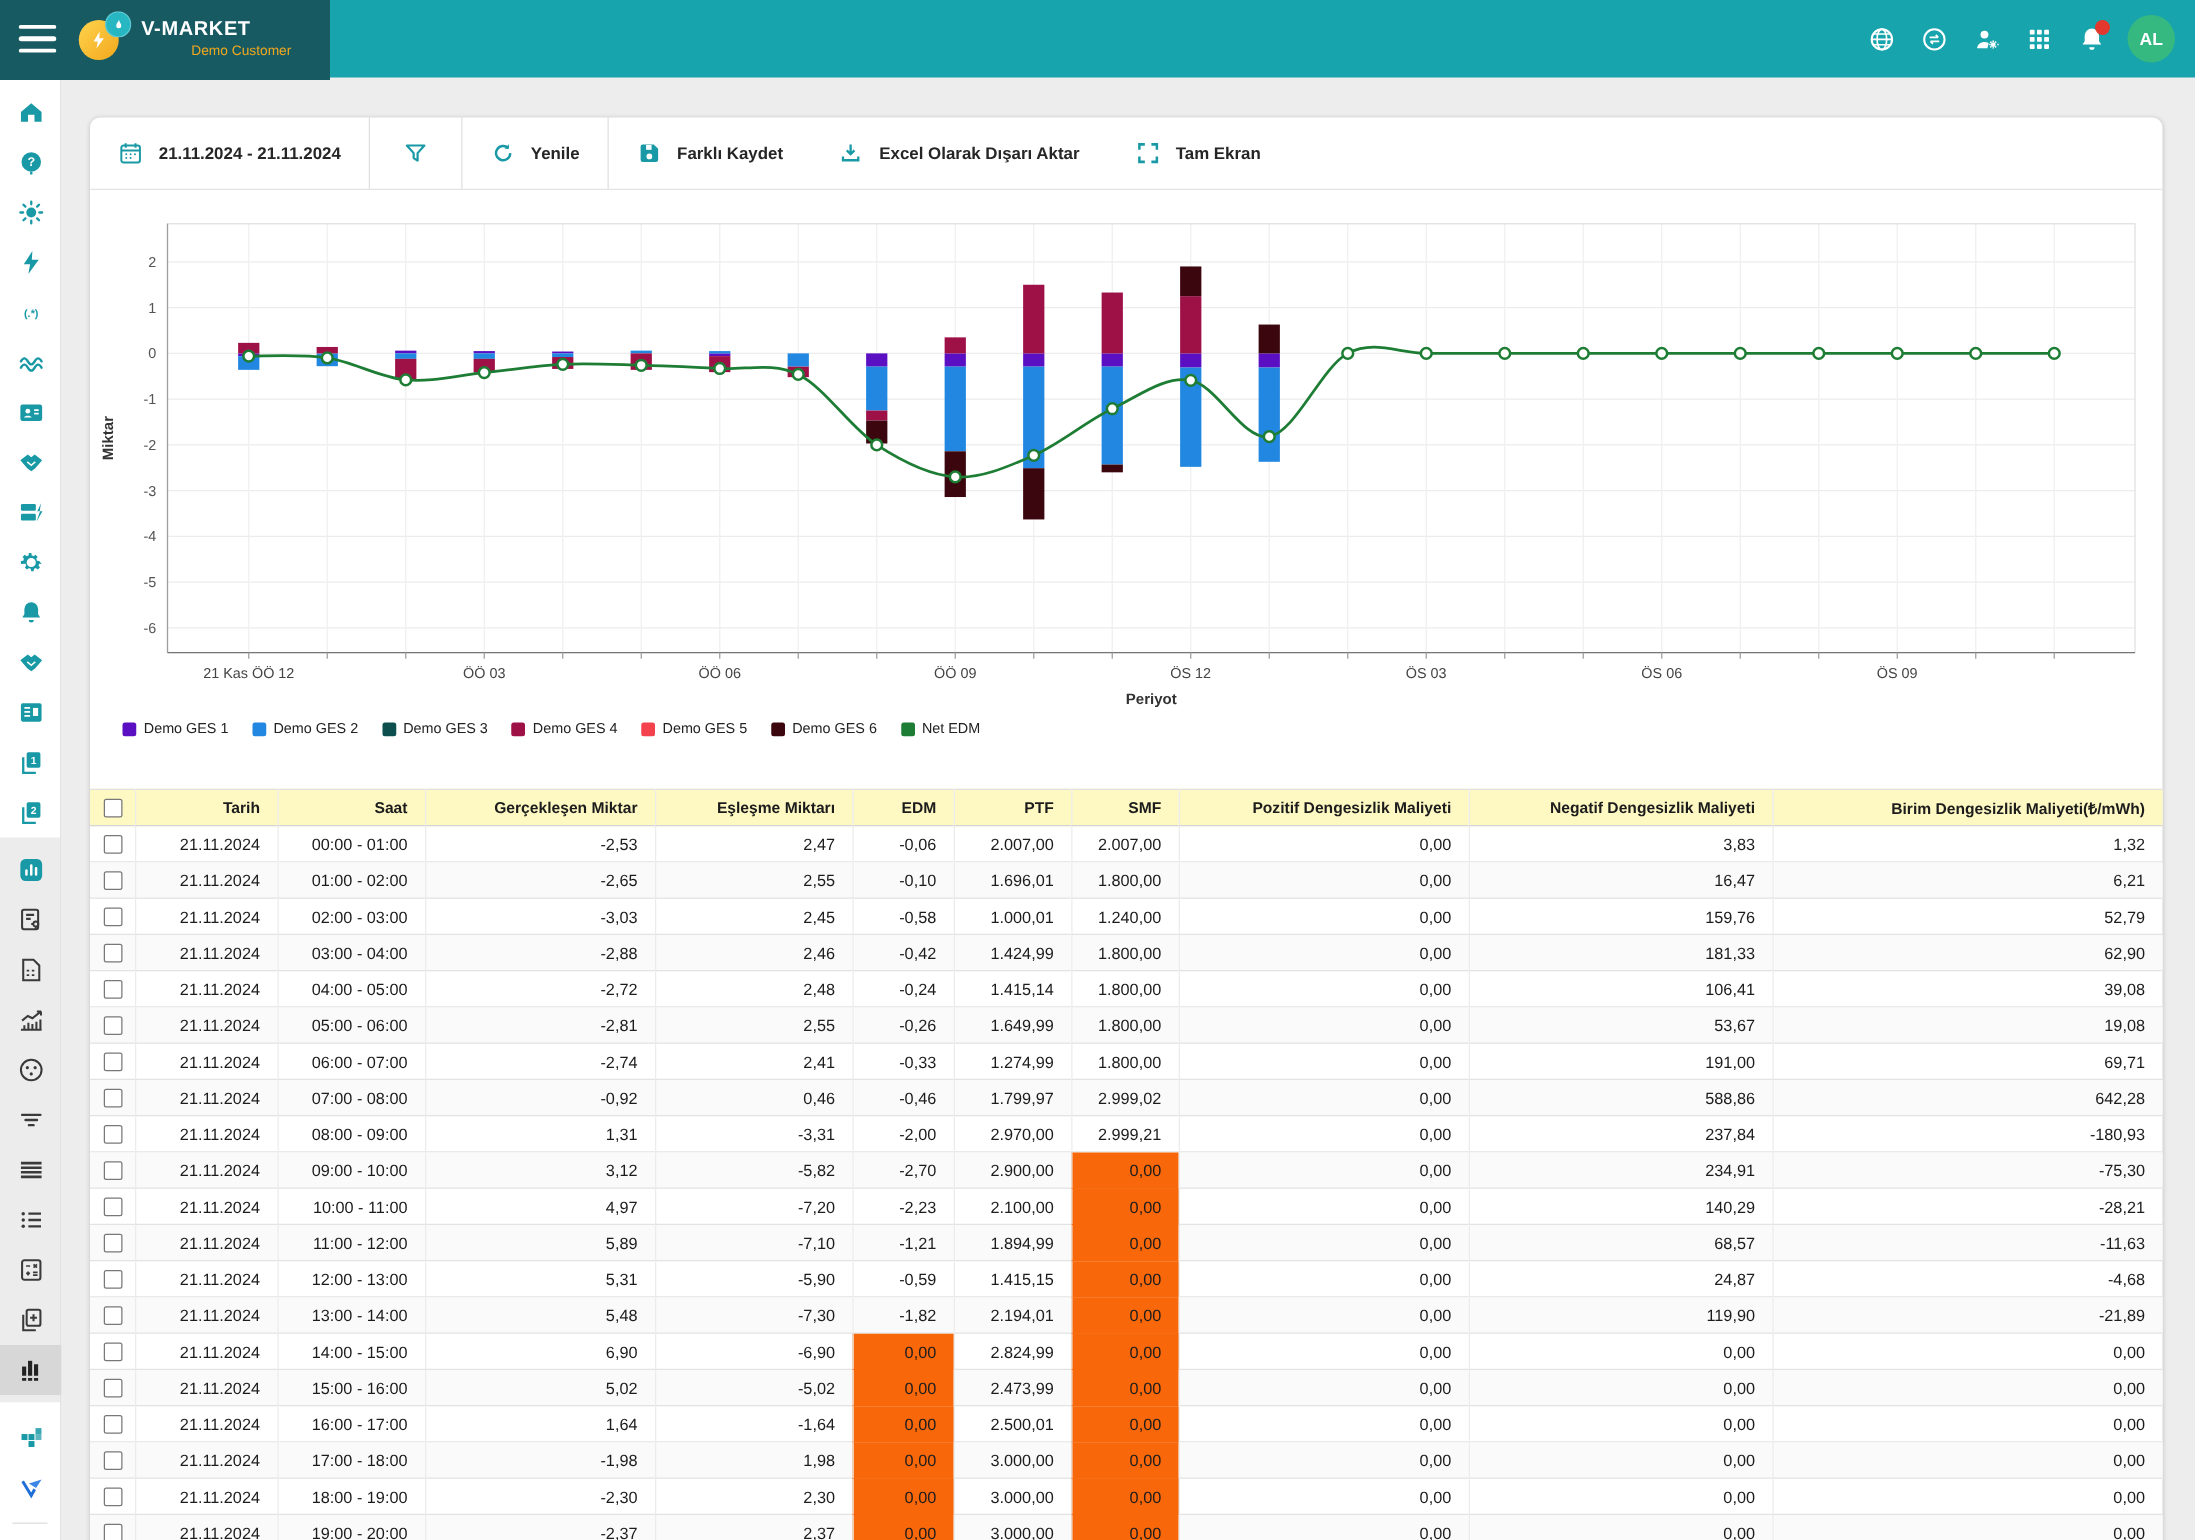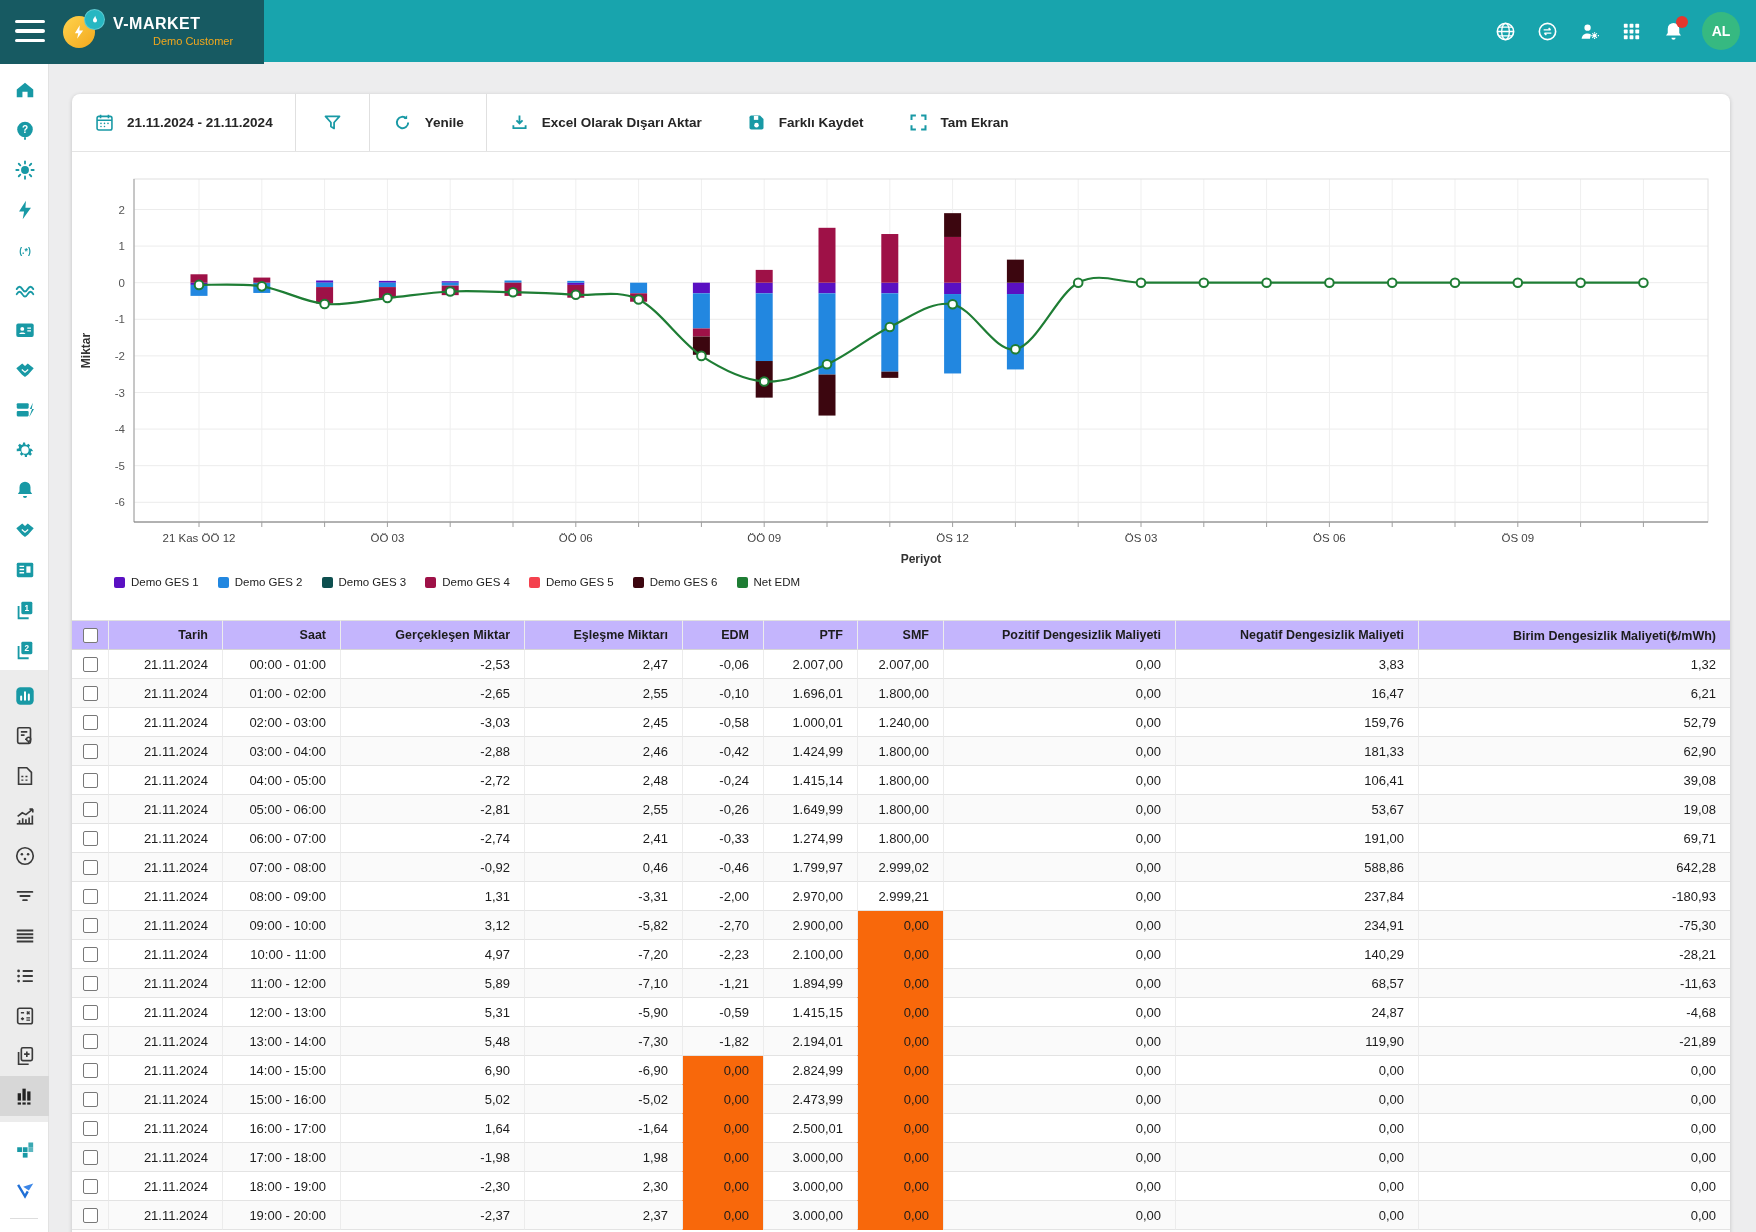--- a/index.html
+++ b/index.html
@@ -53,32 +53,32 @@
 
   
   .toolbar { height:58px; display:flex; align-items:stretch; border-bottom:1px solid #e4e4e4; }
   .tbtn { display:flex; align-items:center; gap:12px; padding:0 22px; cursor:pointer;
     color:#262626; font-size:13.5px; font-weight:bold; white-space:nowrap; }
   .tbtn svg { width:21px; height:21px; color:var(--accent-teal); flex-shrink:0; }
   .tsep { width:1px; background:#e0e0e0; }
 
   
   .chart-wrap { position:relative; margin-top:6px; }
-  .legend { display:flex; align-items:center; gap:19px; padding-left:42px; margin-top:2px; }
+  .legend { display:flex; align-items:center; gap:19px; padding-left:26px; margin-top:2px; }
   .legend-item { display:flex; align-items:center; gap:6px; cursor:pointer; }
   .legend-swatch { width:11px; height:11px; border-radius:2px; }
   .legend-label { font-size:11.5px; color:#222; }
 
   
   .grid { margin-top:32px; display:grid; font-size:13px; color:#1c1c1c; }
   .gcell { display:flex; align-items:center; justify-content:flex-end; padding-right:14px;
     height:29px; border-bottom:1px solid #e3e3e3; border-left:1px solid #ececec; overflow:hidden; }
   .gcell.first { border-left:none; justify-content:center; padding-right:0; }
   .ghead { font-weight:bold; font-size:12.5px; height:30px; border-top:1px solid #e0e0e0;
-    border-bottom:1px solid #d5d5d5; background:#c4b5fd; }
+    border-bottom:1px solid #d5d5d5; background:#fef9c3;margin-top:10px; }
   .row-even { background:#fafafa; }
   .hl { background:var(--highlight-orange); border-bottom-color:var(--highlight-orange); }
   .cbx { width:15px; height:15px; border:1.6px solid #787878; border-radius:2px; background:#fff;
     cursor:pointer; }
 </style>
 </head>
 <body>
 
 <div class="topbar">
   <div class="brand-block">
@@ -439,33 +439,33 @@
       <div class="tsep"></div>
       <div class="tbtn">
         <svg viewBox="0 0 24 24" fill="none" stroke="currentColor" stroke-width="2.2">
           <path d="M18.5 12a6.5 6.5 0 11-1.9-4.6"></path>
             <path d="M17.3 3.8v4.1h-4.1" fill="currentColor" stroke="none"></path>
         </svg>
         <span>Yenile</span>
       </div>
       <div class="tsep"></div>
       <div class="tbtn">
-        <svg viewBox="0 0 24 24" fill="none" stroke="currentColor" stroke-width="2.1">
-          <path d="M12 4v9M8.5 9.5 12 13l3.5-3.5"></path>
-            <path d="M5 15v3.5h14V15"></path>
-        </svg>
-        <span>Excel Olarak Dışarı Aktar</span>
-      </div>
-      <div class="tbtn">
         <svg viewBox="0 0 24 24">
           <path d="M4 6a2 2 0 012-2h10l4 4v10a2 2 0 01-2 2H6a2 2 0 01-2-2z" fill="currentColor"></path>
           <rect x="9" y="4.5" width="5" height="4.5" fill="#fff"></rect>
             <circle cx="12" cy="15" r="2.6" fill="#fff"></circle>
         </svg>
         <span>Farklı Kaydet</span>
+      </div>
+      <div class="tbtn">
+        <svg viewBox="0 0 24 24" fill="none" stroke="currentColor" stroke-width="2.1">
+          <path d="M12 4v9M8.5 9.5 12 13l3.5-3.5"></path>
+            <path d="M5 15v3.5h14V15"></path>
+        </svg>
+        <span>Excel Olarak Dışarı Aktar</span>
       </div>
       <div class="tbtn">
         <svg viewBox="0 0 24 24" fill="none" stroke="currentColor" stroke-width="2.3">
           <path d="M4 9V4h5M15 4h5v5M20 15v5h-5M9 20H4v-5"></path>
         </svg>
         <span>Tam Ekran</span>
       </div>
     </div>
 
     <div class="chart-wrap">

